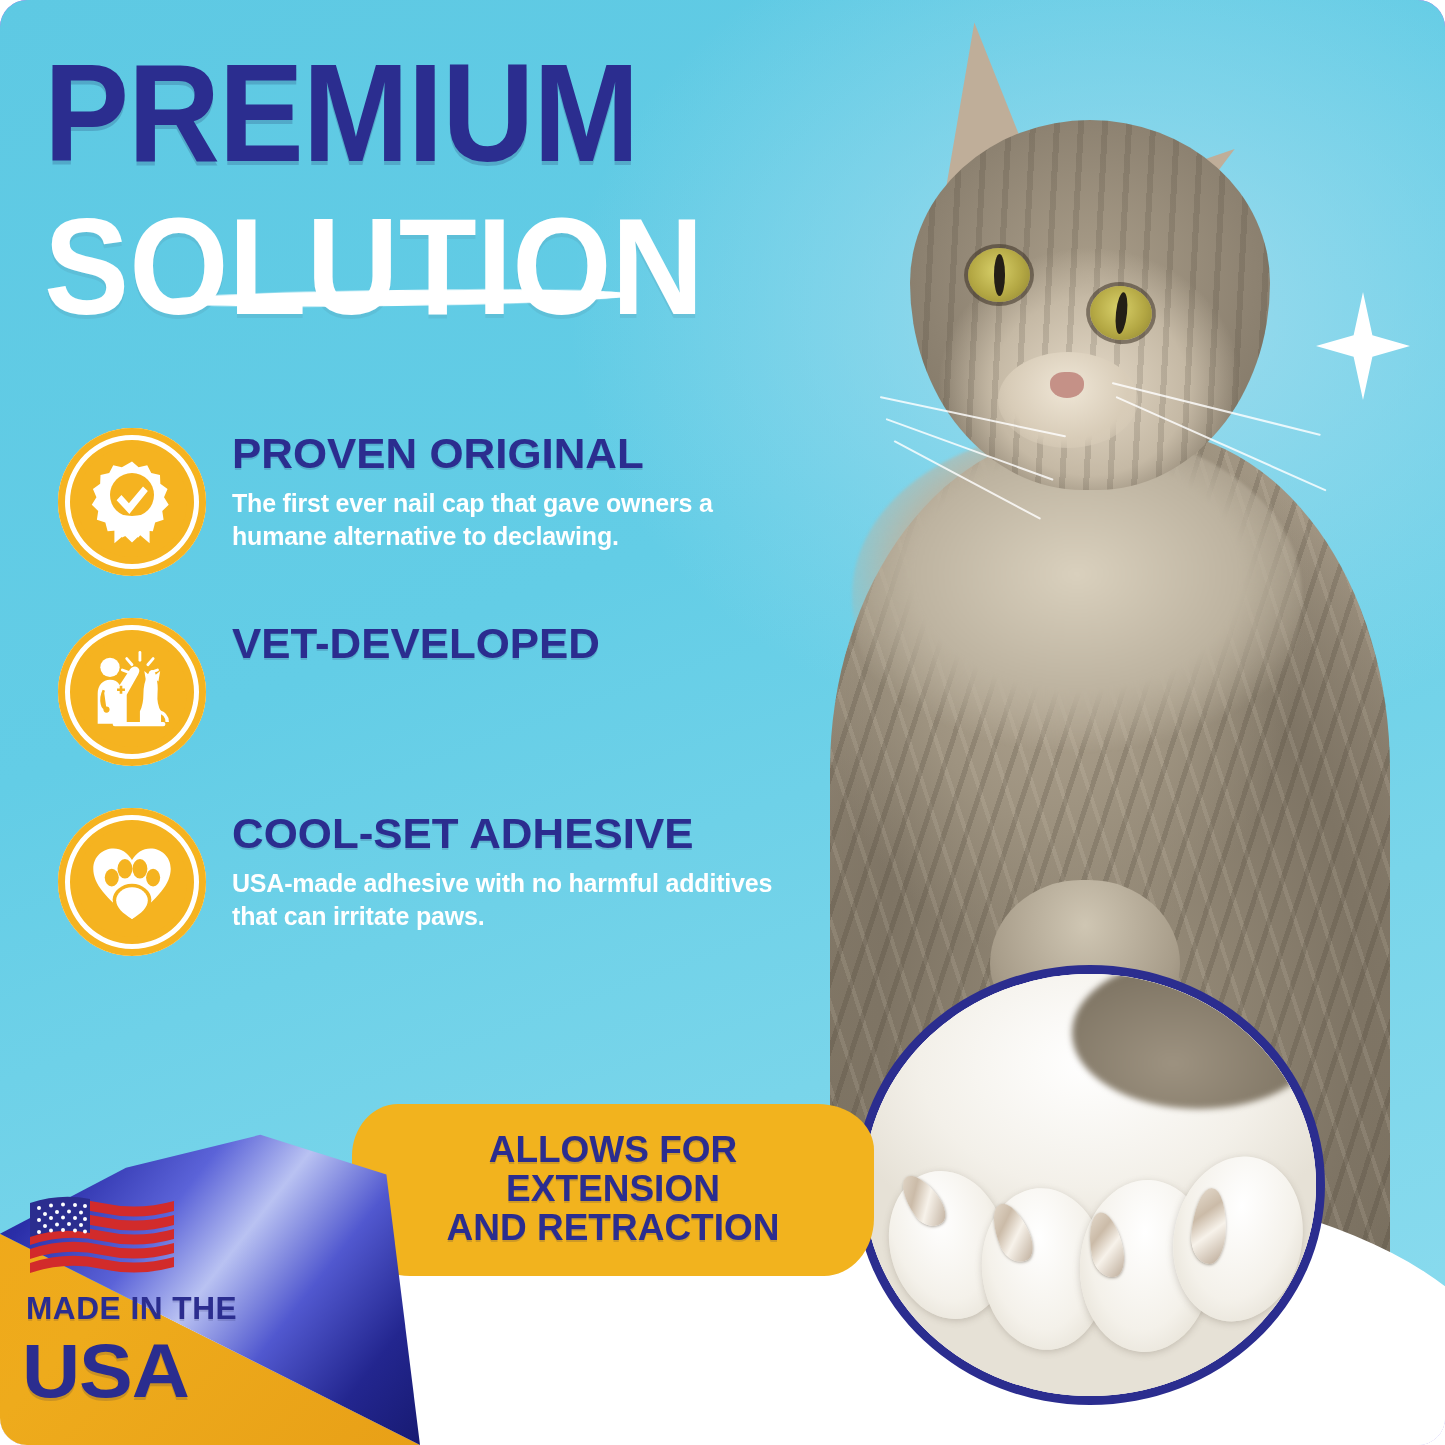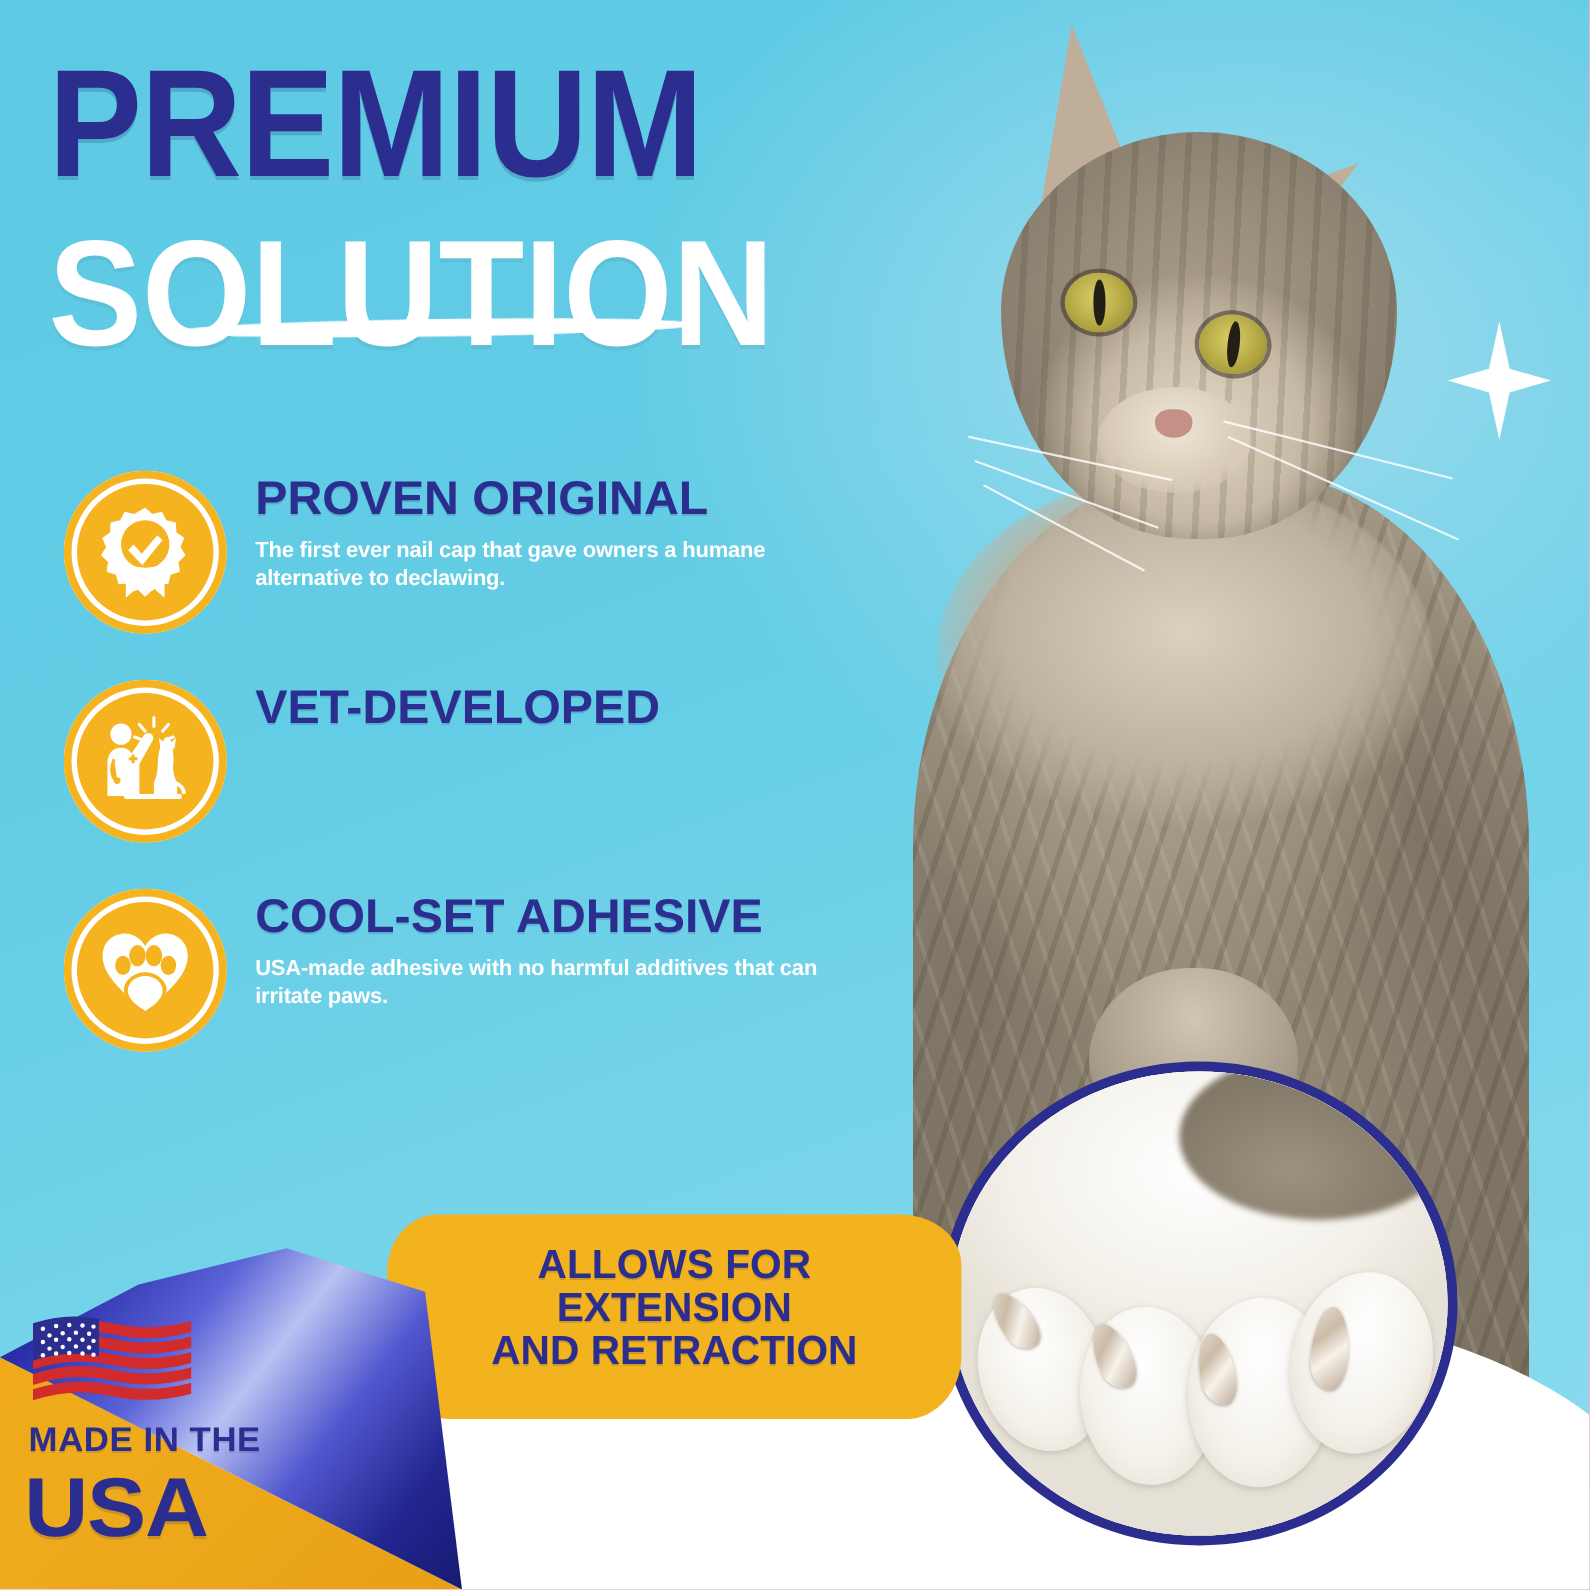--- a/index.html
+++ b/index.html
@@ -9,21 +9,22 @@
   }
   body {
     font-family: "Liberation Sans", sans-serif;
   }
 
   #poster {
     position: relative;
     width: 1445px;
     height: 1445px;
     overflow: hidden;
-    background: #ec4899;
+    background: #d946ef;
+    border-radius: 27px;
   }
 
   
   .bg-blue {
     position: absolute;
     left: 0; top: 0;
     width: 1445px;
     height: 1445px;
     background:
       radial-gradient(ellipse 900px 700px at 78% 22%, #9fdcee 0%, rgba(159,220,238,0) 62%),
@@ -290,21 +291,21 @@
     color: #2b2d8f;
     line-height: 1.0;
     transform: scaleX(1.02);
     transform-origin: left center;
     margin-bottom: 12px;
     text-shadow: 0 2px 0 rgba(20,22,80,0.16);
     white-space: nowrap;
   }
   .feature-body {
     font-family: "Liberation Sans", sans-serif;
-    font-size: 20px;
+    font-size: 25px;
     font-weight: bold;
     color: #ffffff;
     line-height: 1.30;
     letter-spacing: -0.2px;
   }
 
   .f1 .feature-body { max-width: 505px; }
   .f2 .feature-body { max-width: 580px; }
   .f3 .feature-body { max-width: 560px; }
 
@@ -358,21 +359,21 @@
   .claw2 { left: 132px; top: 228px; width: 32px; height: 62px; transform: rotate(-24deg); }
   .claw3 { left: 226px; top: 238px; width: 32px; height: 66px; transform: rotate(-12deg); }
   .claw4 { left: 328px; top: 214px; width: 34px; height: 76px; transform: rotate(4deg); }
 
   
   .callout {
     position: absolute;
     left: 352px;
     top: 1104px;
     width: 522px;
-    padding: 26px 30px 30px 30px;
+    padding: 26px 30px 16px 30px;
     box-sizing: border-box;
     background: #f2b31e;
     border-radius: 46px 56px 50px 58px / 52px 46px 58px 50px;
     text-align: center;
     z-index: 5;
   }
   .callout-title {
     font-family: "Liberation Sans", sans-serif;
     font-size: 37px;
     font-weight: bold;

